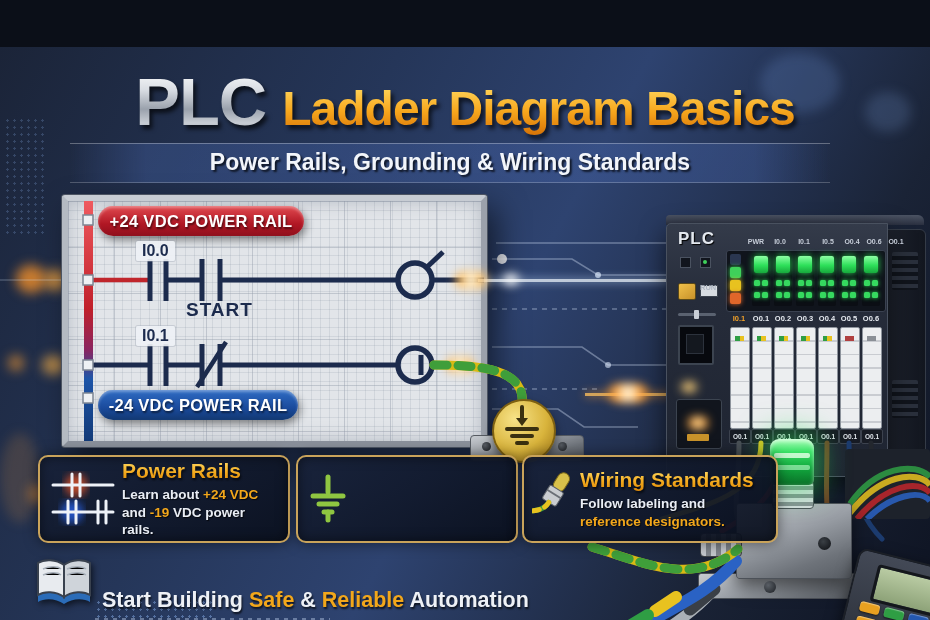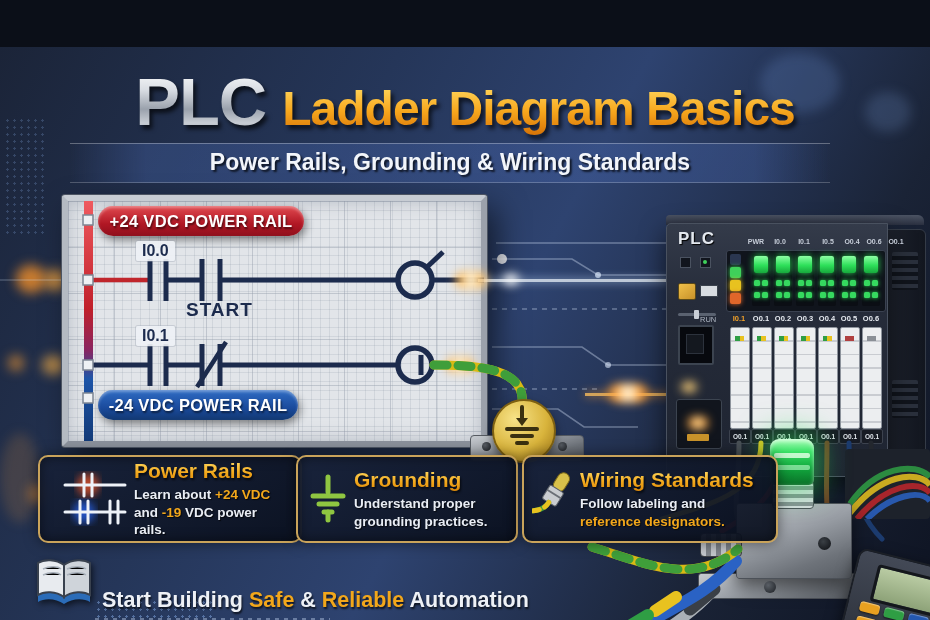--- a/index.html
+++ b/index.html
@@ -323,21 +323,21 @@
   <div class="ttag" style="left:817px;">O0.1</div>
   <div class="ttag" style="left:839px;">O0.1</div>
   <div class="ttag" style="left:861px;">O0.1</div>
 
   <div class="minisq" style="left:680px;top:210px;"></div>
   <div class="minisq" style="left:700px;top:210px;">
       <div style="width:4px;height:4px;margin:2px;background:#3fd05a;border-radius:50%;"></div>
     </div>
   <div class="abs" style="left:678px;top:236px;width:16px;height:15px;background:linear-gradient(145deg,#f0c04a,#c8922a);border:1px solid #5c4a18;border-radius:2px;"></div>
   <div class="abs" style="left:700px;top:238px;width:16px;height:10px;background:#d8dce1;border:1px solid #3a414c;border-radius:1px;"></div>
-  <div class="abs" style="left:700px;top:268px;font-size:7.5px;color:#aeb6c2;font-weight:normal;">RUN</div>
+  <div class="abs" style="left:700px;top:236px;font-size:7.5px;color:#aeb6c2;font-weight:bold;">RUN</div>
   <div class="abs" style="left:678px;top:266px;width:38px;height:3px;background:#5a6270;border-radius:2px;">
       <div style="position:absolute;left:16px;top:-3px;width:5px;height:9px;background:#c8ced6;border-radius:1px;"></div>
     </div>
   <div class="abs" style="left:678px;top:278px;width:32px;height:36px;background:#07090e;border:2px solid #3c4450;border-radius:2px;">
     <div style="position:absolute;left:6px;top:7px;width:16px;height:18px;background:#14181f;border:1px solid #2c323c;"></div>
   </div>
   <div class="glow" style="left:676px;top:334px;width:26px;height:12px;background:radial-gradient(circle,#ffd27a 20%,rgba(240,150,40,0) 75%);"></div>
   <div class="abs" style="left:676px;top:352px;width:44px;height:48px;background:#11151d;border:1px solid #3c4450;border-radius:3px;">
     <div class="glow" style="left:8px;top:16px;width:26px;height:14px;background:radial-gradient(circle,#ffe3a8 15%,#ff9f35 50%,rgba(255,140,30,0) 80%);"></div>
     <div style="position:absolute;left:10px;top:34px;width:22px;height:7px;background:#c8922a;border-radius:1px;"></div>
@@ -407,21 +407,21 @@
         <div class="btn" style="background:#2458b0;"></div>
       <div class="btn" style="background:#e8a020;"></div>
         <div class="btn" style="background:#2f9e44;"></div>
         <div class="btn" style="background:#2458b0;"></div>
       <div class="btn" style="background:#e8a020;"></div>
         <div class="btn" style="background:#2f9e44;"></div>
         <div class="btn" style="background:#c03038;"></div>
     </div>
   </div>
 
-  <div class="card" style="left:38px;width:248px;padding-left:12px;">
+  <div class="card" style="left:38px;width:248px;">
     <svg width="66" height="58" viewBox="0 0 66 58" style="margin:0 6px 0 10px;flex:none;">
       <defs>
           <filter id="b1">
             <feGaussianBlur stdDeviation="4"></feGaussianBlur>
           </filter>
         </defs>
       <circle cx="26" cy="15" r="11" fill="#ff5a26" opacity=".7" filter="url(#b1)"></circle>
       <circle cx="22" cy="42" r="11" fill="#2a6bff" opacity=".7" filter="url(#b1)"></circle>
       <g stroke="#eef2f8" stroke-width="3" stroke-linecap="round">
         <line x1="3" y1="15" x2="63" y2="15"></line>
@@ -445,26 +445,20 @@
   <div class="card" style="left:296px;width:218px;">
     <svg width="36" height="50" viewBox="0 0 36 50" style="margin:0 8px 0 12px;flex:none;">
       <g stroke="#8fc641" stroke-width="5" stroke-linecap="round" fill="none">
         <line x1="18" y1="3" x2="18" y2="18"></line>
         <line x1="3" y1="22" x2="33" y2="22"></line>
         <line x1="9" y1="30" x2="27" y2="30"></line>
         <line x1="14" y1="38" x2="22" y2="38"></line>
         <line x1="18" y1="38" x2="18" y2="46"></line>
       </g>
     </svg>
-    <div>
-      <div class="cardtitle">Grounding</div>
-      <div class="cardbody" style="width:150px;">
-        <span>Understand proper grounding practices.</span>
-      </div>
-    </div>
   </div>
 
   <div class="card" style="left:522px;width:252px;">
     <svg width="44" height="62" viewBox="0 0 44 62" style="margin:0 4px 0 8px;flex:none;">
       <g transform="rotate(32 22 26)">
         <rect x="16" y="2" width="12" height="20" rx="6" fill="#d9c14a" stroke="#7d6a1a"></rect>
         <rect x="14" y="20" width="16" height="16" rx="2" fill="#c9ccd0" stroke="#5a5f66"></rect>
         <line x1="14" y1="26" x2="30" y2="26" stroke="#6a6f76" stroke-width="2"></line>
         <path d="M22,36 C22,46 14,50 8,56" stroke="#3f9e3a" stroke-width="5" fill="none" stroke-linecap="round"></path>
         <path d="M22,36 C22,46 14,50 8,56" stroke="#e8c21f" stroke-width="5" fill="none" stroke-linecap="round" stroke-dasharray="6 6"></path>

